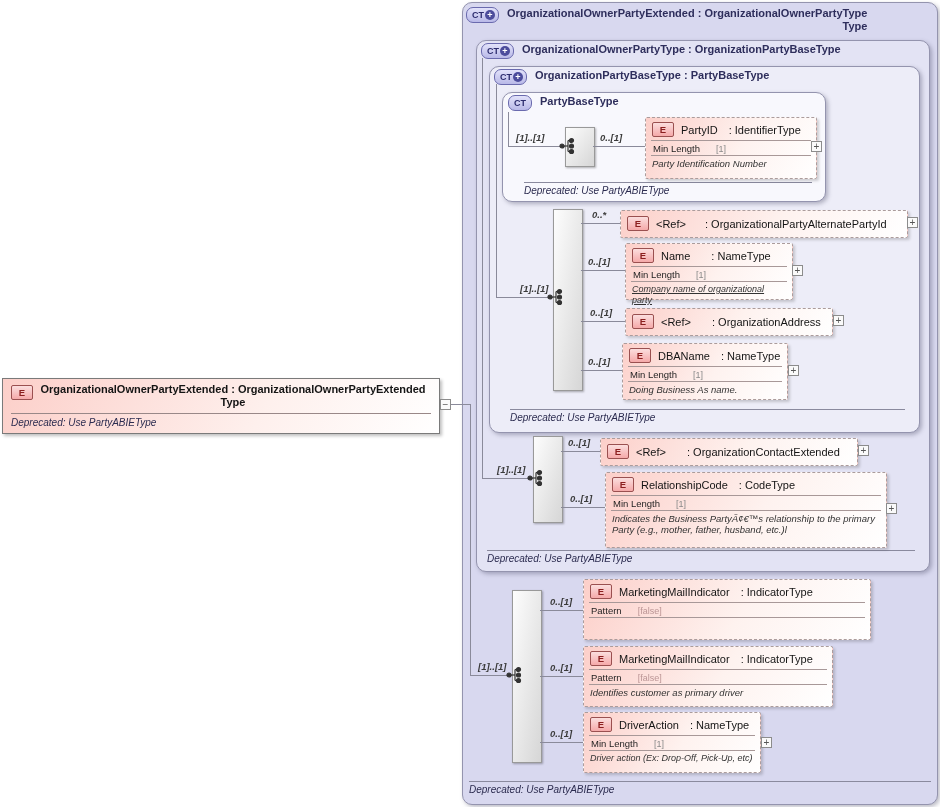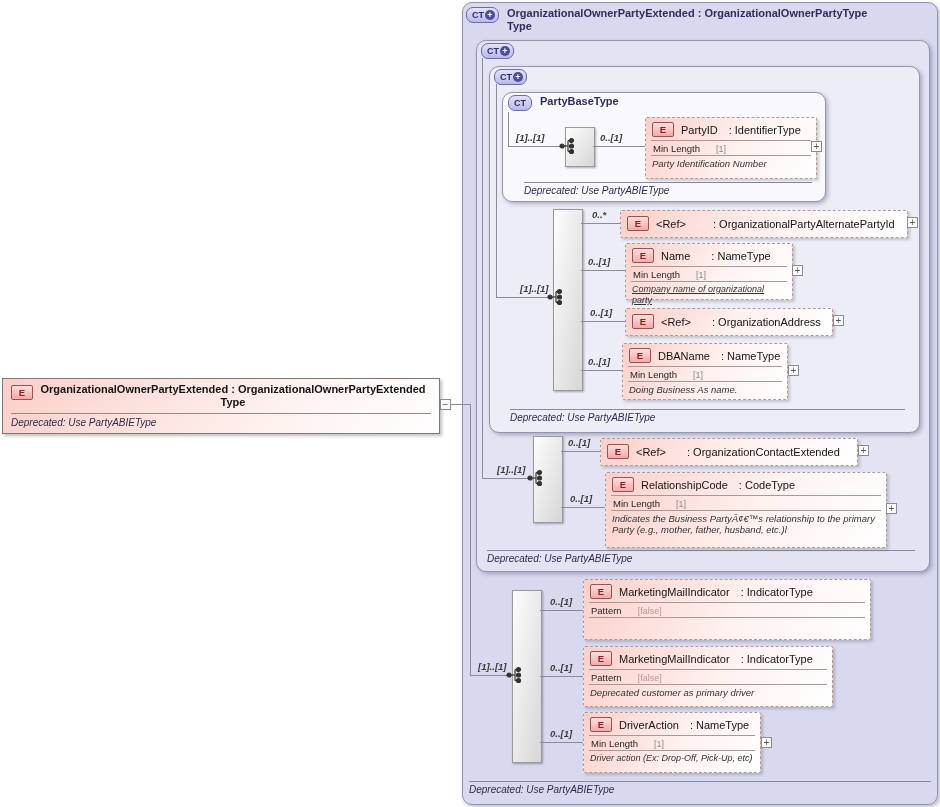--- a/index.html
+++ b/index.html
@@ -2,21 +2,21 @@
 <html><head>
 <meta charset="utf-8">
 <style>
   html,body{margin:0;padding:0;}
   body{width:940px;height:807px;position:relative;background:#ffffff;
        font-family:"Liberation Sans","DejaVu Sans",sans-serif;overflow:hidden;}
 
   .panel{position:absolute;border:1px solid #9494ae;border-radius:10px;
          box-shadow:2px 2px 4px rgba(60,60,90,.35);}
   .phdr{position:absolute;display:flex;align-items:flex-start;gap:8px;}
-  .ptitle{font-weight:bold;font-size:11px;color:#2e2e5c;line-height:13px;white-space:nowrap;}
+  .ptitle{font-weight:bold;font-size:11px;color:#2e2e5c;line-height:13px;white-space:nowrap;text-align:right;}
   .badge-ct{display:inline-flex;align-items:center;border:1px solid #6a6aae;border-radius:7px;
             background:linear-gradient(#e2e2fa,#b9b9e8);height:14px;padding:0 3px 0 5px;
             font-weight:bold;font-size:9px;color:#2c2c6e;gap:1px;}
   .badge-plus{width:10px;height:10px;border-radius:50%;background:#4c4c9c;color:#ffffff;
               font-size:9px;line-height:10px;text-align:center;font-weight:bold;}
   .dep-line{position:absolute;height:1px;background:#8a8a9e;}
   .dep-text{position:absolute;font-style:italic;font-size:10px;color:#2c2c50;white-space:nowrap;}
 
   .hline{position:absolute;height:1px;background:#8a8a9a;}
   .vline{position:absolute;width:1px;background:#8a8a9a;}
@@ -66,26 +66,28 @@
       <span>CT</span>
       <span class="badge-plus">+</span>
     </span>
   <span class="ptitle"><span>OrganizationalOwnerPartyExtended : OrganizationalOwnerPartyType</span><br><span>Type</span></span>
 </div>
 <div class="phdr" style="left:481px;top:43px;">
   <span class="badge-ct">
       <span>CT</span>
       <span class="badge-plus">+</span>
     </span>
+  <span class="ptitle">OrganizationalOwnerPartyType : OrganizationPartyBaseType</span>
 </div>
 <div class="phdr" style="left:494px;top:69px;">
   <span class="badge-ct">
       <span>CT</span>
       <span class="badge-plus">+</span>
     </span>
+  <span class="ptitle">OrganizationPartyBaseType : PartyBaseType</span>
 </div>
 <div class="phdr" style="left:508px;top:95px;">
   <span class="badge-ct" style="padding:0 5px;">
       <span>CT</span>
     </span>
   <span class="ptitle">PartyBaseType</span>
 </div>
 
 <div class="dep-line" style="left:524px;top:182px;width:288px;"></div>
 <div class="dep-text" style="left:524px;top:185px;">Deprecated: Use PartyABIEType</div>
@@ -223,21 +225,21 @@
     <span class="fvalue">[1]</span>
   </div>
   <div class="eannot">Party Identification Number</div>
 </div>
 <div class="sqbtn" style="left:811px;top:141px;">+</div>
 
 <div class="ebox" style="left:620px;top:210px;width:286px;height:26px;">
   <div class="etitle" style="padding-top:5px;">
     <span class="ebadge">E</span>
     <span class="ename">&lt;Ref&gt;</span>
-    <span class="etype" style="margin-left:20px;">: OrganizationalPartyAlternatePartyId</span>
+    <span class="etype" style="margin-left:12px;">: OrganizationalPartyAlternatePartyId</span>
   </div>
 </div>
 <div class="sqbtn" style="left:907px;top:217px;">+</div>
 
 <div class="ebox" style="left:625px;top:243px;width:166px;height:55px;">
   <div class="etitle">
     <span class="ebadge">E</span>
     <span class="ename">Name</span>
     <span class="etype" style="margin-left:14px;">: NameType</span>
   </div>
@@ -310,21 +312,21 @@
 <div class="ebox" style="left:583px;top:646px;width:248px;height:59px;">
   <div class="etitle">
     <span class="ebadge">E</span>
     <span class="ename">MarketingMailIndicator</span>
     <span class="etype">: IndicatorType</span>
   </div>
   <div class="efacet">
     <span class="flabel">Pattern</span>
     <span class="fvalue fvalue-pattern">[false]</span>
   </div>
-  <div class="eannot">Deprecated customer as primary driver</div>
+  <div class="eannot">Identifies customer as primary driver</div>
 </div>
 
 <div class="ebox" style="left:583px;top:712px;width:176px;height:59px;">
   <div class="etitle">
     <span class="ebadge">E</span>
     <span class="ename">DriverAction</span>
     <span class="etype">: NameType</span>
   </div>
   <div class="efacet">
     <span class="flabel">Min Length</span>

